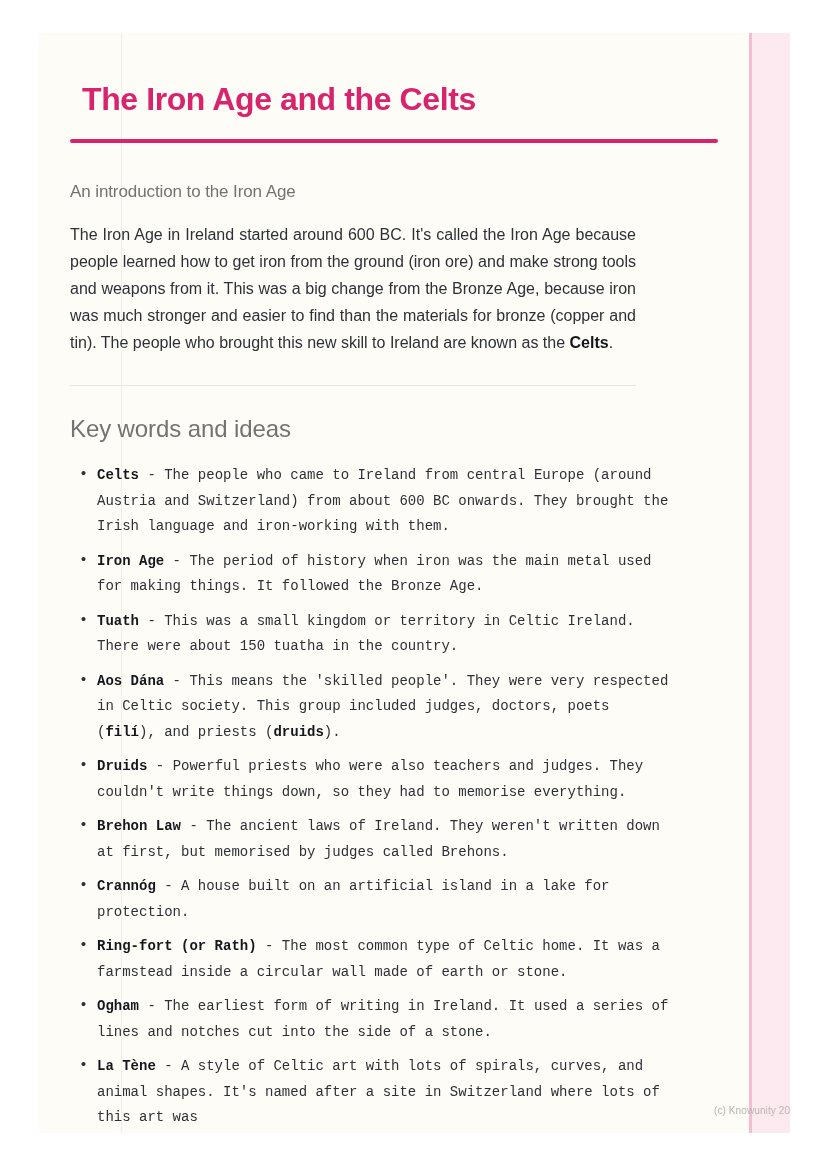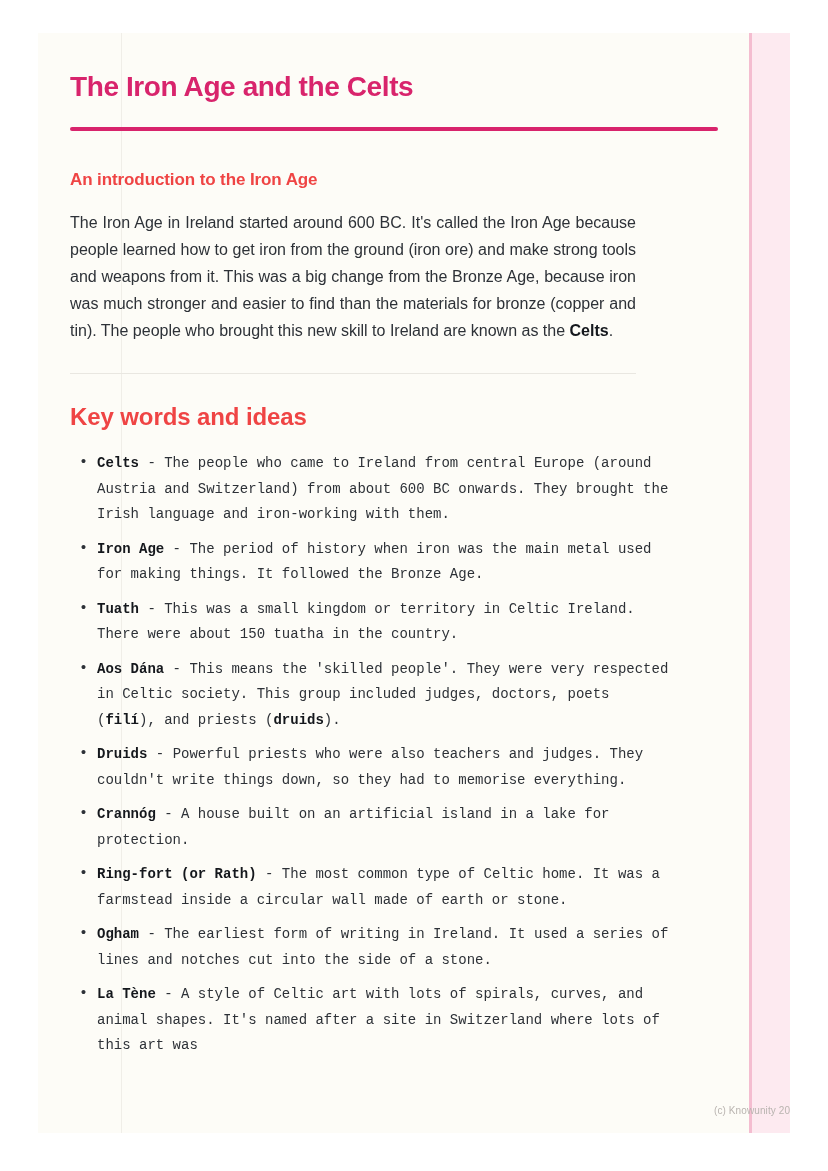--- a/index.html
+++ b/index.html
@@ -53,40 +53,40 @@
   }
 
   #content {
     position: absolute;
     left: 32px;
     top: 0;
     width: 600px;
   }
 
   .doc-title {
-    margin: 0;
+    margin: 12px;
     padding-top: 33px;
-    font-size: 28px;
+    font-size: 32px;
     line-height: 42px;
     font-weight: bold;
     letter-spacing: -0.4px;
     color: #d8246c;
   }
   .title-rule {
     margin-top: 19px;
     width: 648px;
     height: 4px;
     background: #d8246c;
     border-radius: 2px;
   }
 
   .section-head {
     margin: 0;
-    font-weight: bold;
-    color: #ef4444;
+    font-weight: normal;
+    color: #737373;
     letter-spacing: -0.1px;
   }
   .section-head.h-intro {
     padding-top: 38px;
     font-size: 17px;
     line-height: 22px;
   }
   .section-head.h-keywords {
     padding-top: 30px;
     font-size: 24px;
@@ -171,20 +171,21 @@
     <div class="divider"></div>
 
     <h2 class="section-head h-keywords">Key words and ideas</h2>
 
     <ul class="keyword-list">
         <li><b>Celts</b> - The people who came to Ireland from central Europe (around Austria and Switzerland) from about 600 BC onwards. They brought the Irish language and iron-working with them.</li>
         <li><b>Iron Age</b> - The period of history when iron was the main metal used for making things. It followed the Bronze Age.</li>
         <li><b>Tuath</b> - This was a small kingdom or territory in Celtic Ireland. There were about 150 tuatha in the country.</li>
         <li><b>Aos Dána</b> - This means the 'skilled people'. They were very respected in Celtic society. This group included judges, doctors, poets (<b>filí</b>), and priests (<b>druids</b>).</li>
         <li><b>Druids</b> - Powerful priests who were also teachers and judges. They couldn't write things down, so they had to memorise everything.</li>
+        <li><b>Brehon Law</b> - The ancient laws of Ireland. They weren't written down at first, but memorised by judges called Brehons.</li>
         <li><b>Crannóg</b> - A house built on an artificial island in a lake for protection.</li>
         <li><b>Ring-fort (or Rath)</b> - The most common type of Celtic home. It was a farmstead inside a circular wall made of earth or stone.</li>
         <li><b>Ogham</b> - The earliest form of writing in Ireland. It used a series of lines and notches cut into the side of a stone.</li>
         <li><b>La Tène</b> - A style of Celtic art with lots of spirals, curves, and animal shapes. It's named after a site in Switzerland where lots of this art was</li>
       </ul>
 
   </div>
 
   <div id="watermark">(c) Knowunity 2025</div>
 

